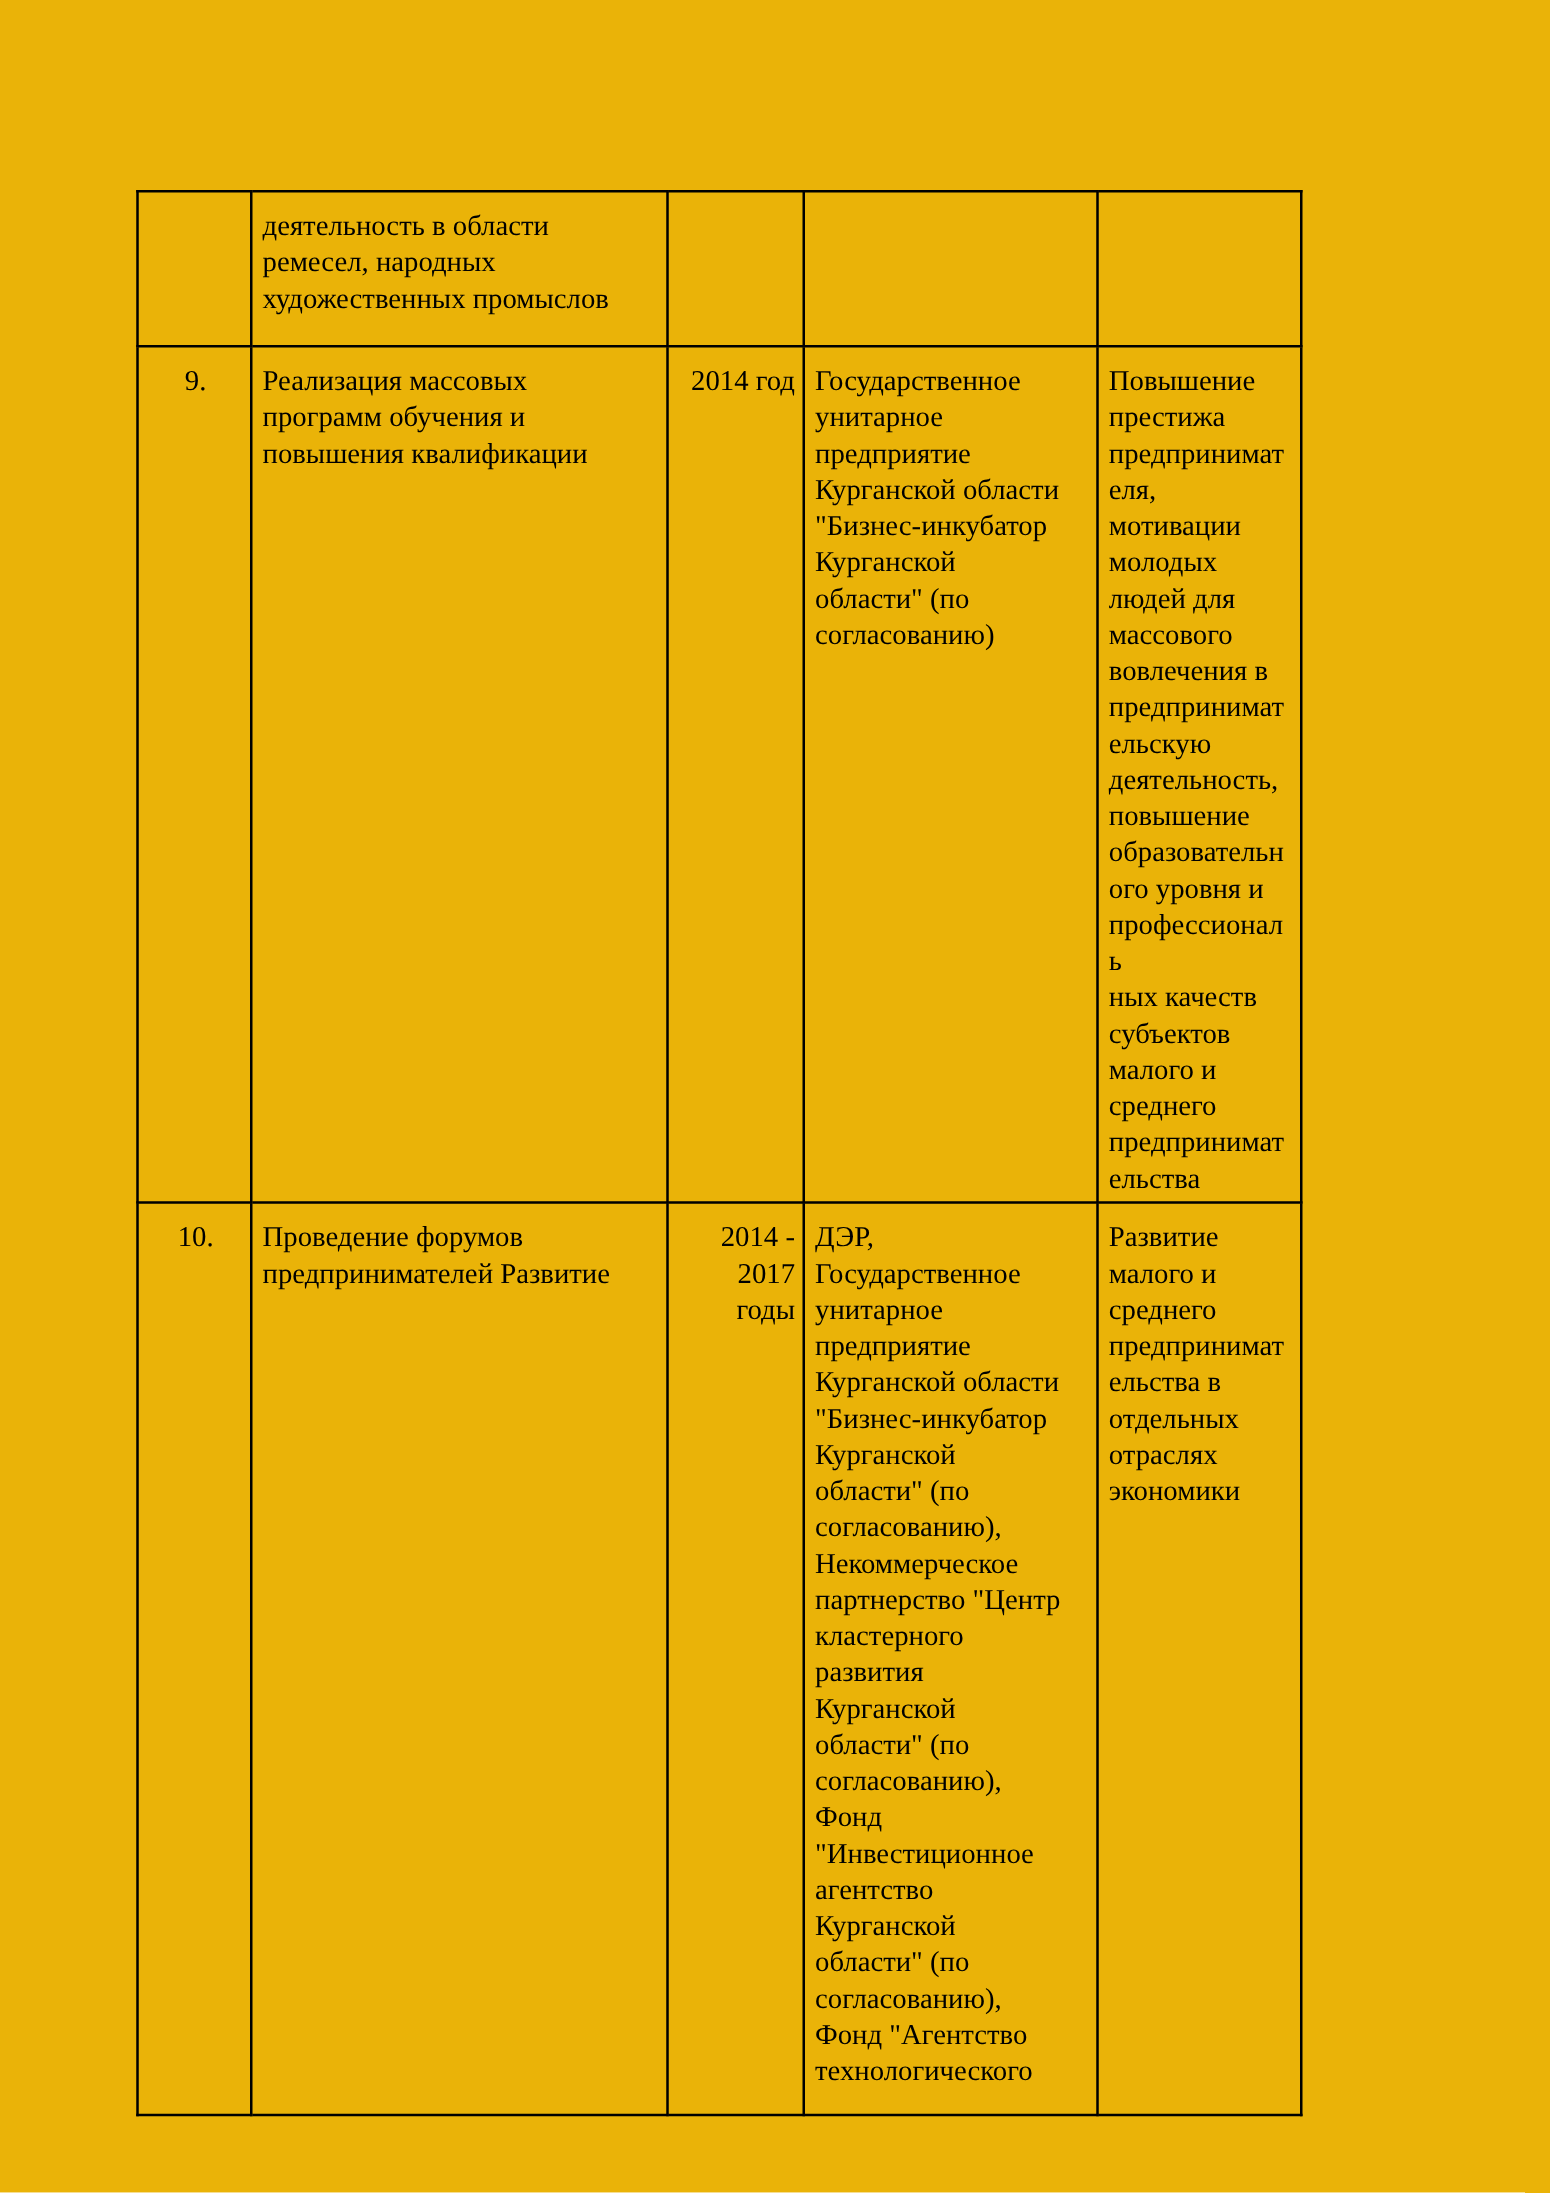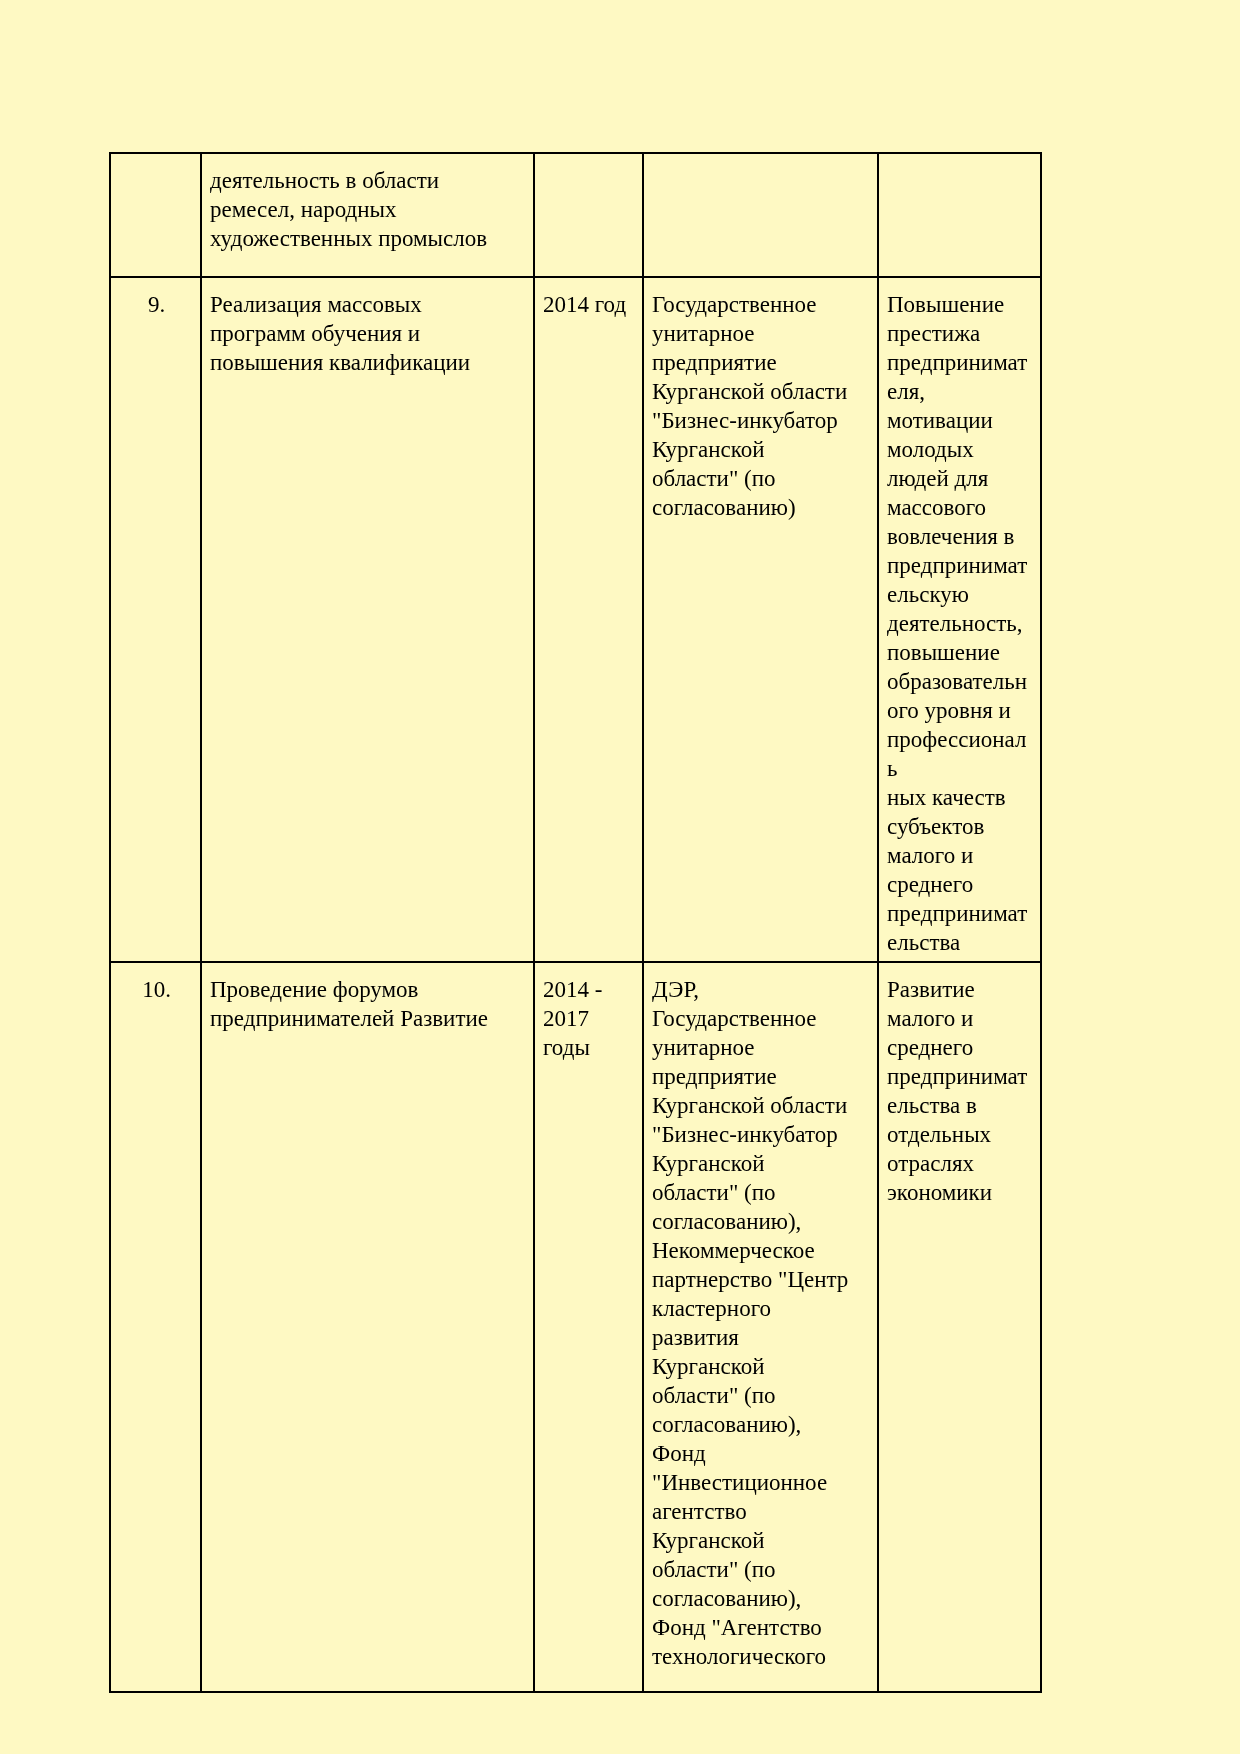--- a/index.html
+++ b/index.html
@@ -10,21 +10,21 @@
   body {
     position: relative;
     width: 1240px;
     height: 1754px;
     font-family: "Liberation Serif", serif;
     color: #000000;
   }
   .page {
     position: absolute;
     inset: 0;
-    background: #fef9c3;
+    background: #eab308;
   }
   table.doc-table {
     position: absolute;
     left: 109px;
     top: 152px;
     width: 931px;
     border-collapse: collapse;
     table-layout: fixed;
   }
   table.doc-table td {
@@ -36,21 +36,21 @@
     white-space: pre-line;
     overflow: hidden;
     word-wrap: break-word;
   }
   td.cell-num {
     text-align: center;
     padding-left: 2px;
     padding-right: 2px;
   }
   td.cell-period {
-    text-align: left;
+    text-align: right;
     padding-left: 2px;
     padding-right: 2px;
   }
   td.cell-result {
     padding-left: 7px;
     padding-right: 4px;
   }
   tr.row-cont td { height: 106px; }
   tr.row-9 td    { height: 627px; }
   tr.row-10 td   { height: 712px; }

